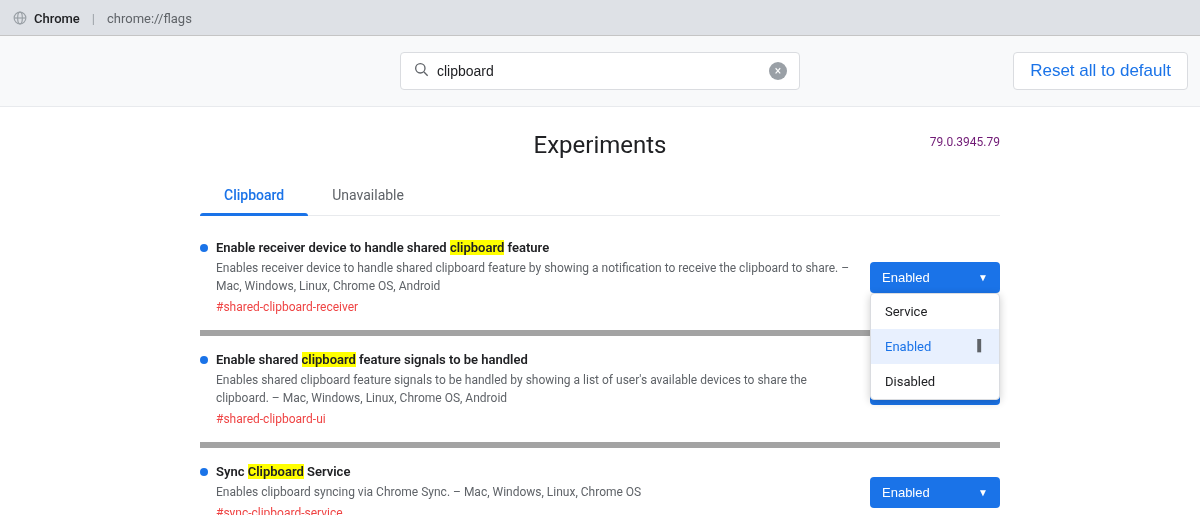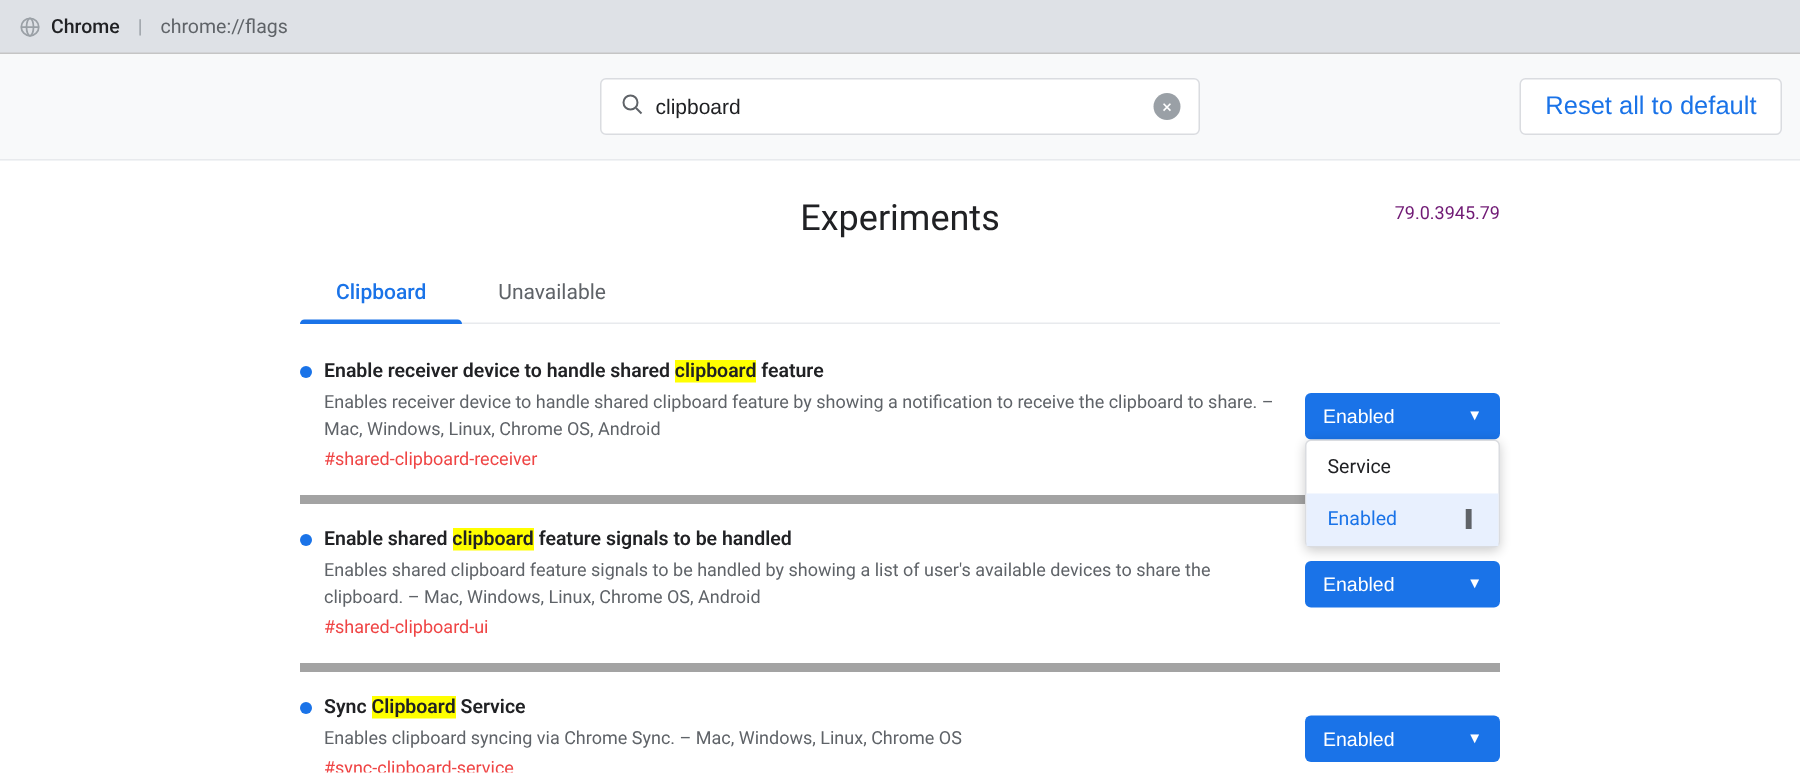--- a/index.html
+++ b/index.html
@@ -330,20 +330,21 @@
         <button class="dropdown-btn">
           <span>Enabled</span>
           <span class="dropdown-arrow">▼</span>
         </button>
         <div class="dropdown-menu">
           <div class="dropdown-item">Service</div>
           <div class="dropdown-item selected">
             Enabled
             <span style="float:right; color:#5f6368; font-size:11px;">▌</span>
           </div>
+          <div class="dropdown-item">Disabled</div>
         </div>
       </div>
     </div>
 
     <div class="experiment-item">
       <div class="experiment-left">
         <div class="dot"></div>
         <div class="experiment-info">
           <div class="experiment-title">
             <span>Enable shared </span><span class="highlight">clipboard</span><span> feature signals to be handled</span>

